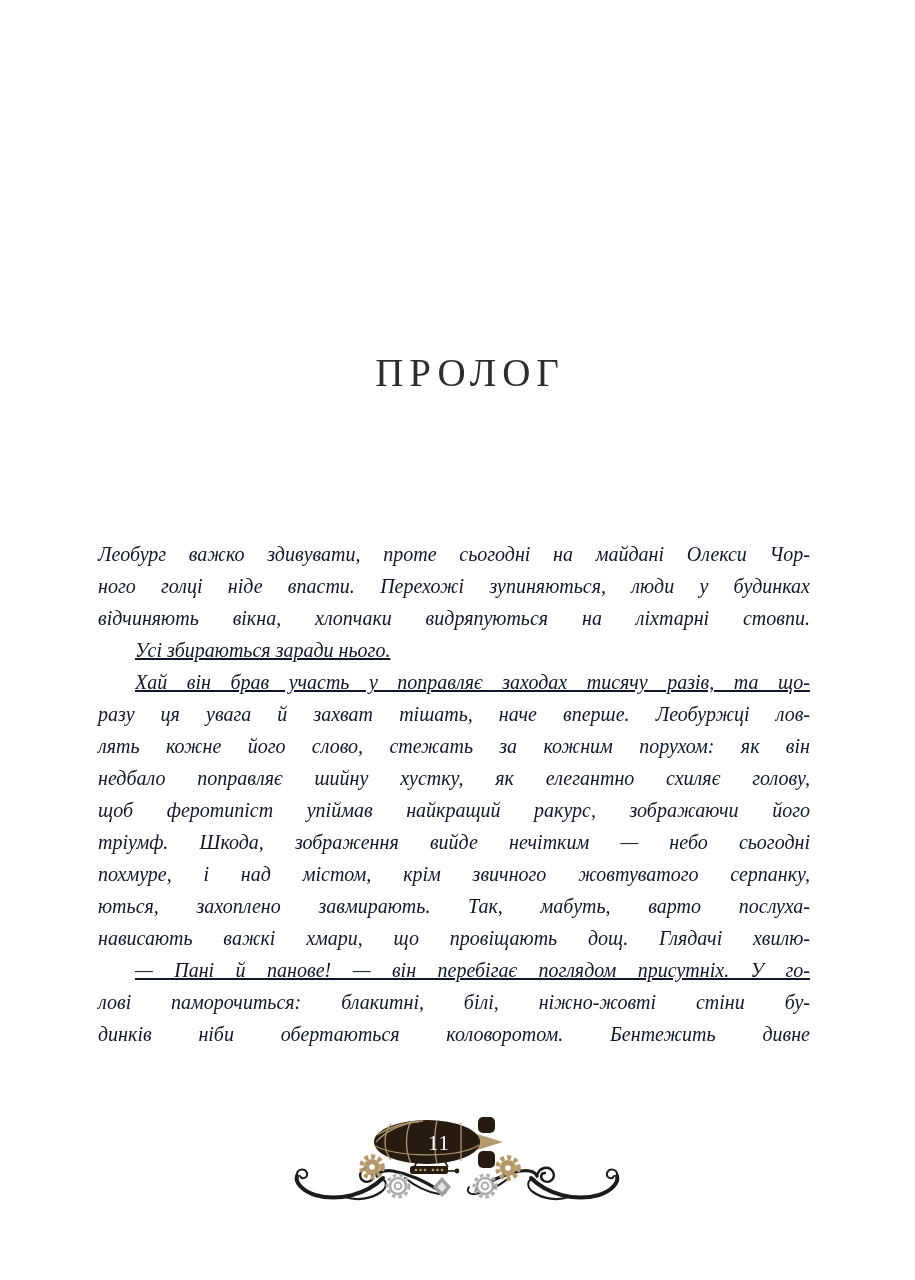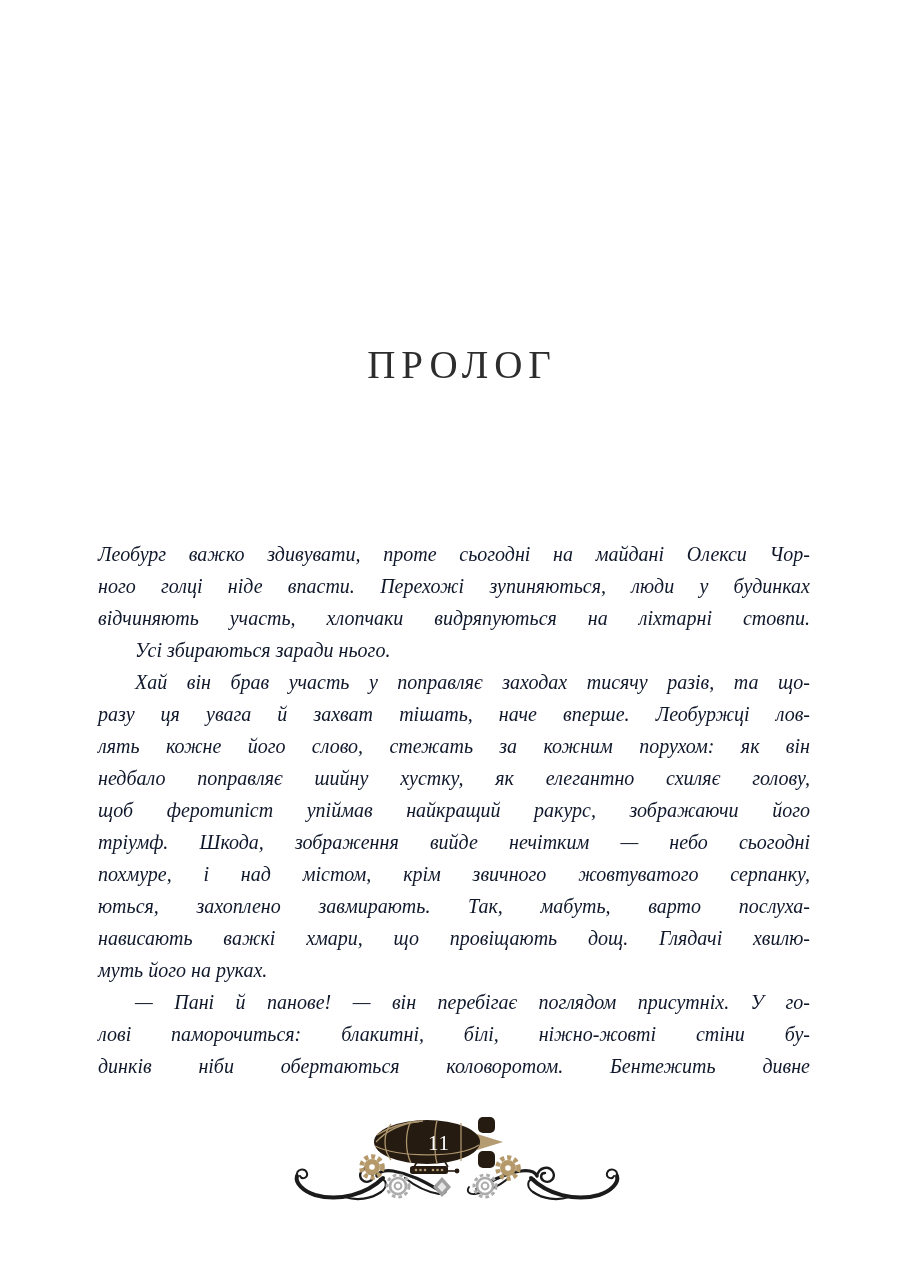--- a/index.html
+++ b/index.html
@@ -10,21 +10,21 @@
     height: 1280px;
     background: #ffffff;
     overflow: hidden;
     font-family: "Liberation Serif", "DejaVu Serif", serif;
   }
   .chapter-title {
     position: absolute;
     top: 336px;
     left: 98px;
     width: 712px;
-    margin: 8px;
+    margin: 16px;
     text-align: center;
     font-weight: 400;
     font-size: 39px;
     line-height: 42px;
     letter-spacing: 6px;
     color: #2d2d2d;
   }
   .body-text {
     position: absolute;
     top: 538px;
@@ -34,21 +34,21 @@
     font-size: 20px;
     line-height: 32px;
     color: #0f172a;
   }
   .line {
     text-align: justify;
     text-align-last: justify;
     white-space: normal;
   }
   .line.short { text-align-last: left; }
-  .line.indent { text-indent: 37px; }
+  .line.indent { text-indent: 37px; text-decoration: underline; }
   .footer-ornament {
     position: absolute;
     top: 1116px;
     left: 287px;
     width: 340px;
     height: 96px;
   }
   .footer-ornament svg { display: block; width: 100%; height: 100%; }
   .page-number-text {
     font-family: "Liberation Serif", "DejaVu Serif", serif;
@@ -59,32 +59,31 @@
 </head>
 <body>
 
 <main class="page">
 
   <h1 class="chapter-title">ПРОЛОГ</h1>
 
   <section class="body-text">
     <div class="line">Леобург важко здивувати, проте сьогодні на майдані Олекси Чор-</div>
     <div class="line">ного голці ніде впасти. Перехожі зупиняються, люди у будинках</div>
-    <div class="line">відчиняють участь, хлопчаки видряпуються на ліхтарні стовпи.</div>
+    <div class="line">відчиняють вікна, хлопчаки видряпуються на ліхтарні стовпи.</div>
     <div class="line short indent">Усі збираються заради нього.</div>
     <div class="line indent">Хай він брав участь у поправляє заходах тисячу разів, та що-</div>
     <div class="line">разу ця увага й захват тішать, наче вперше. Леобуржці лов-</div>
     <div class="line">лять кожне його слово, стежать за кожним порухом: як він</div>
     <div class="line">недбало поправляє шийну хустку, як елегантно схиляє голову,</div>
     <div class="line">щоб феротипіст упіймав найкращий ракурс, зображаючи його</div>
     <div class="line">тріумф. Шкода, зображення вийде нечітким — небо сьогодні</div>
     <div class="line">похмуре, і над містом, крім звичного жовтуватого серпанку,</div>
     <div class="line">ються, захоплено завмирають. Так, мабуть, варто послуха-</div>
     <div class="line">нависають важкі хмари, що провіщають дощ. Глядачі хвилю-</div>
-    <div class="line short">муть його на руках.</div>
     <div class="line indent">— Пані й панове! — він перебігає поглядом присутніх. У го-</div>
     <div class="line">лові паморочиться: блакитні, білі, ніжно-жовті стіни бу-</div>
     <div class="line">динків ніби обертаються коловоротом. Бентежить дивне</div>
   </section>
 
   <footer class="footer-ornament">
     <svg viewBox="0 0 340 96" xmlns="http://www.w3.org/2000/svg" aria-hidden="true">
 
       <g fill="none" stroke="#1b1b1b" stroke-linecap="round">
         <g id="fl">

